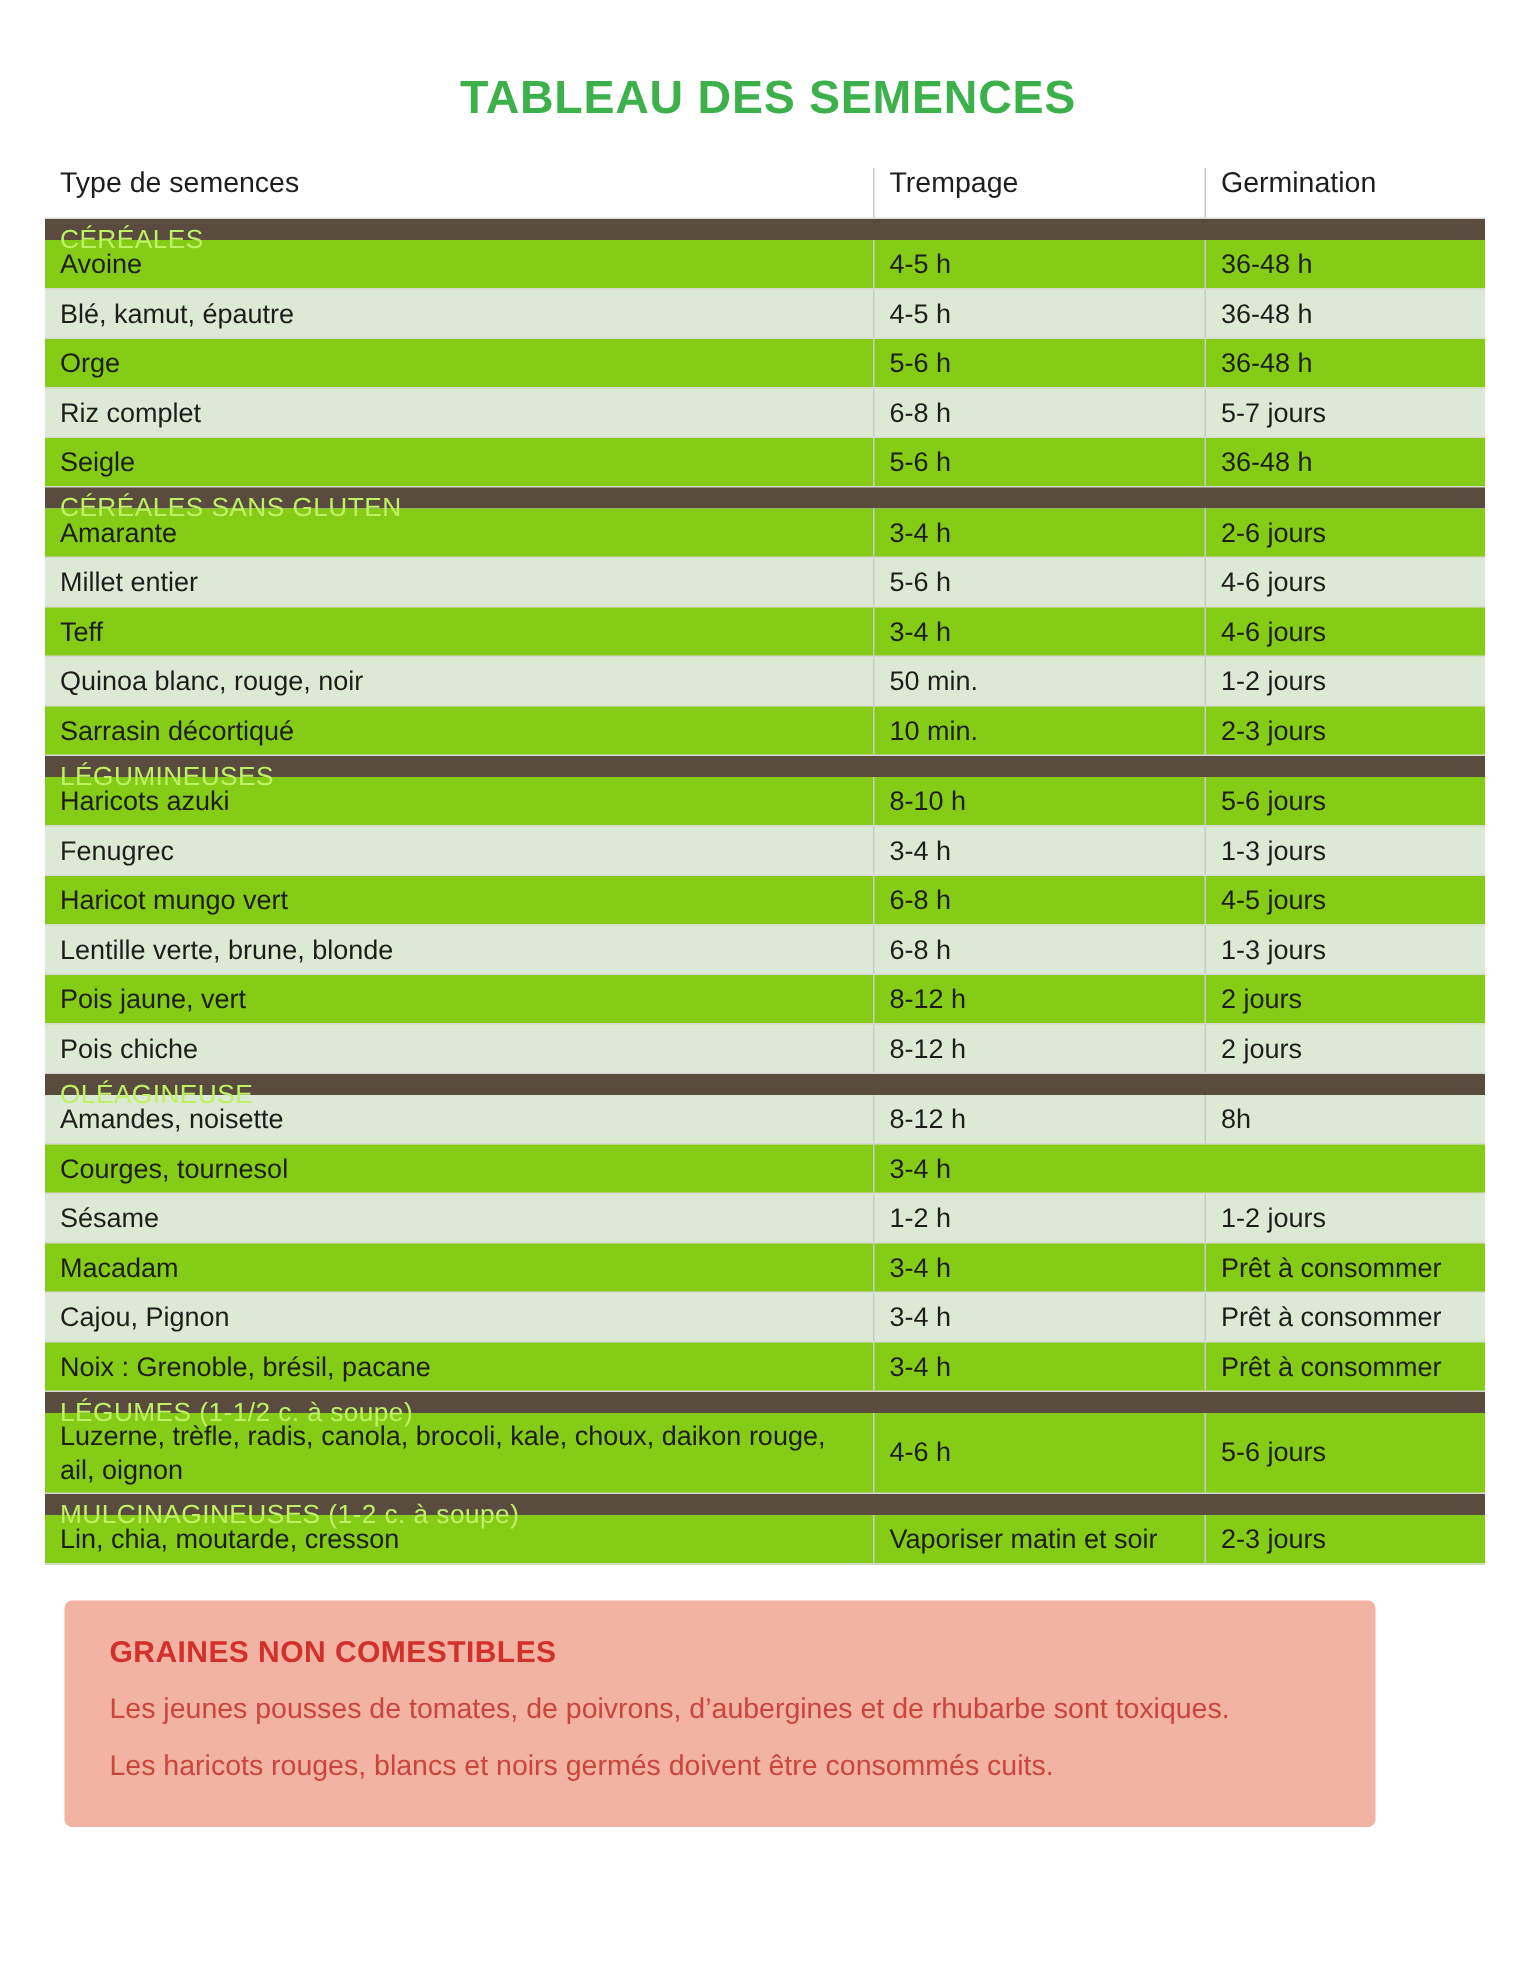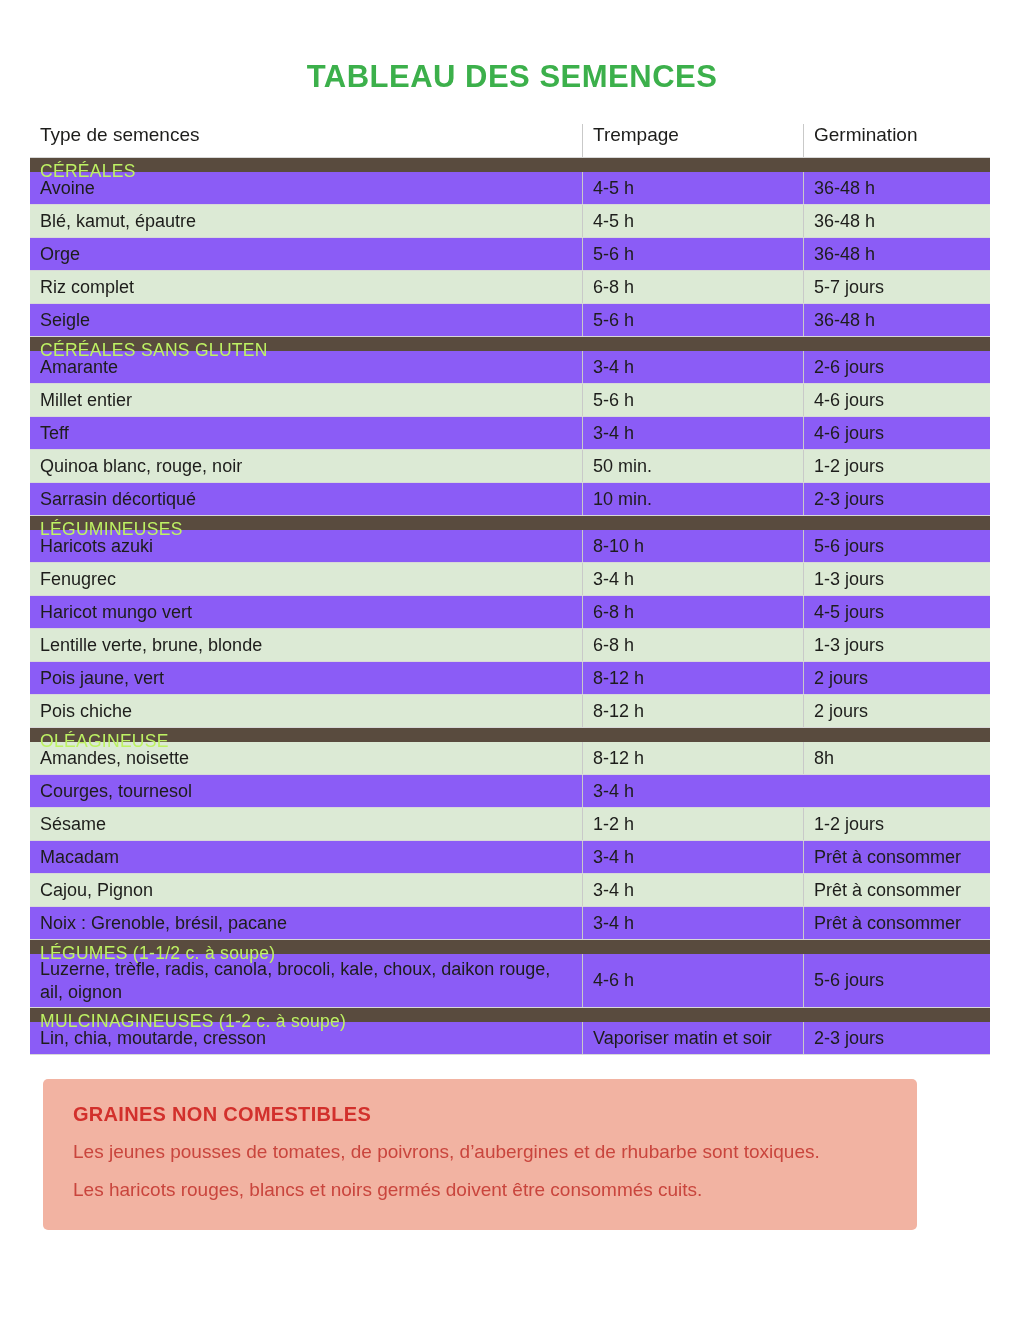--- a/index.html
+++ b/index.html
@@ -17,21 +17,21 @@
   body {
     width: 1024px;
     height: 1325px;
     background: #ffffff;
     font-family: "Liberation Sans", sans-serif;
     color: var(--text-dark);
   }
   .page { width: 1024px; height: 1325px; overflow: hidden; }
 
   .title {
-    margin: 12px;
+    margin: 0;
     padding-top: 46px;
     text-align: center;
     font-size: 31px;
     line-height: 38px;
     font-weight: bold;
     letter-spacing: 0.5px;
     color: var(--title-green);
   }
 
   .table {
@@ -44,21 +44,21 @@
     align-items: center;
     font-size: 19px;
     border-bottom: 1px solid #d8d8d8;
   }
   .row {
     display: flex;
     min-height: 33px;
     align-items: stretch;
     font-size: 18px;
     border-bottom: 1px solid #d8d8d8;
-    background: #8b5cf6;
+    background: #84cc16;
   }
   .row.shade { background: var(--row-green); }
   .col {
     display: flex;
     align-items: center;
     padding: 4px 8px 4px 10px;
     line-height: 1.25;
   }
   .c1 { width: 552px; }
   .c2 { width: 221px; border-left: 1px solid var(--divider-gray); }

